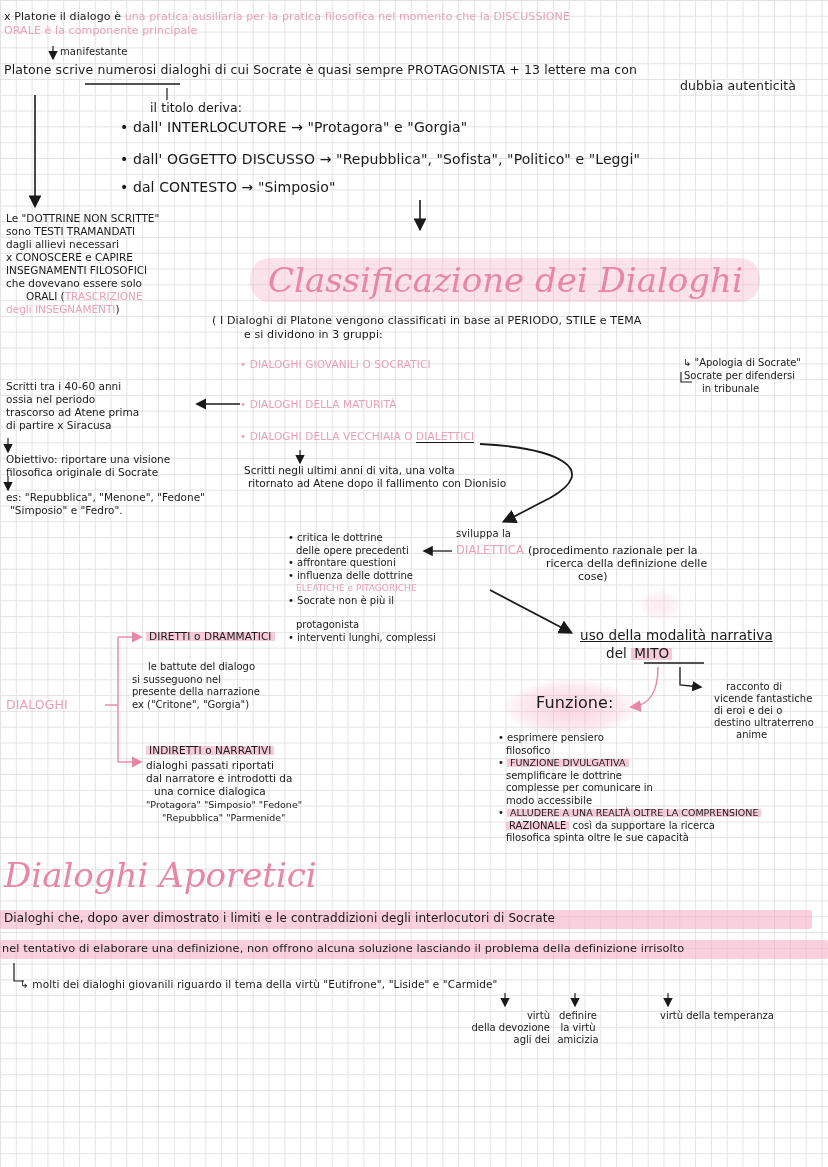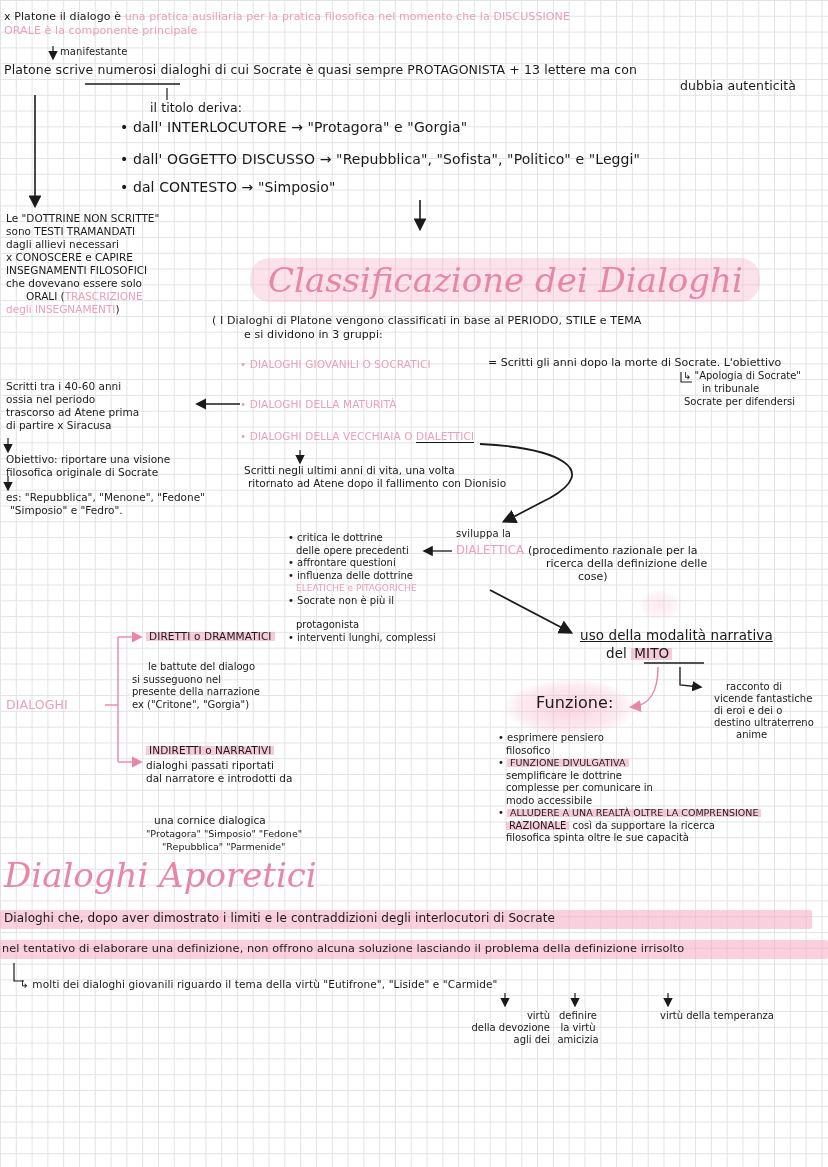--- a/index.html
+++ b/index.html
@@ -116,24 +116,23 @@
 <div class="hl-band" style="left:250px;top:258px;width:510px;height:44px;border-radius:20px;opacity:0.6;"></div>
 <div class="title-cursive" style="left:268px;top:258px;font-size:34px;line-height:44px;">Classificazione dei Dialoghi</div>
 <div class="t" style="left:212px;top:314px;">( I Dialoghi di Platone vengono classificati in base al PERIODO, STILE e TEMA</div>
 <div class="t" style="left:244px;top:328px;">e si dividono in 3 gruppi:</div>
 
 <div class="t pink caps" style="left:240px;top:358px;font-size:10.5px;">• <span>DIALOGHI GIOVANILI O SOCRATICI</span></div>
 <div class="t pink caps" style="left:240px;top:398px;font-size:10.5px;">• <span>DIALOGHI DELLA MATURITÀ</span></div>
 <div class="t pink caps" style="left:240px;top:430px;font-size:10.5px;">• <span>DIALOGHI DELLA VECCHIAIA O</span> <span style="border-bottom:1.4px solid #1a1a1a;">DIALETTICI</span></div>
 
 <div class="block" style="left:488px;top:356px;font-size:11px;">
-  <div>= Scritti gli anni dopo la morte di Socrate. L'obiettivo</div>
   <div style="padding-left:195px;font-size:10px;">↳ "Apologia di Socrate"</div>
+  <div style="padding-left:196px;font-size:10px;">Socrate per difendersi</div>
   <div style="padding-left:214px;font-size:10px;">in tribunale</div>
-  <div style="padding-left:196px;font-size:10px;">Socrate per difendersi</div>
 </div>
 
 <div class="block" style="left:6px;top:380px;">
   <div>Scritti tra i 40-60 anni</div>
   <div>ossia nel periodo</div>
   <div>trascorso ad Atene prima</div>
   <div>di partire x Siracusa</div>
 </div>
 <div class="block" style="left:6px;top:453px;">
   <div>Obiettivo: riportare una visione</div>
@@ -200,21 +199,21 @@
 <div class="block" style="left:132px;top:661px;font-size:10px;line-height:12.5px;">
   <div style="padding-left:16px;">le battute del dialogo</div>
   <div>si susseguono nel</div>
   <div>presente della narrazione</div>
   <div>ex ("Critone", "Gorgia")</div>
 </div>
 <div class="t" style="left:146px;top:744px;font-size:10.5px;"><span class="hl">INDIRETTI o NARRATIVI</span></div>
 <div class="block" style="left:146px;top:759px;font-size:10.5px;line-height:13px;">
   <div>dialoghi passati riportati</div>
   <div>dal narratore e introdotti da</div>
-  <div style="padding-left:8px;margin-top:29px;">una cornice dialogica</div>
+  <div style="padding-left:8px;">una cornice dialogica</div>
   <div style="font-size:9.5px;">"Protagora" "Simposio" "Fedone"</div>
   <div style="padding-left:16px;font-size:9.5px;">"Repubblica" "Parmenide"</div>
 </div>
 
 <div class="title-cursive" style="left:4px;top:852px;font-size:34px;line-height:46px;">Dialoghi Aporetici</div>
 
 <div class="hl-band" style="left:0;top:910px;width:812px;height:19px;"></div>
 <div class="t" style="left:4px;top:912px;font-size:12px;">Dialoghi che, dopo aver dimostrato i limiti e le contraddizioni degli interlocutori di Socrate</div>
 <div class="hl-band" style="left:0;top:940px;width:828px;height:19px;"></div>
 <div class="t" style="left:2px;top:942px;font-size:11.3px;">nel tentativo di elaborare una definizione, non offrono alcuna soluzione lasciando il problema della definizione irrisolto</div>

